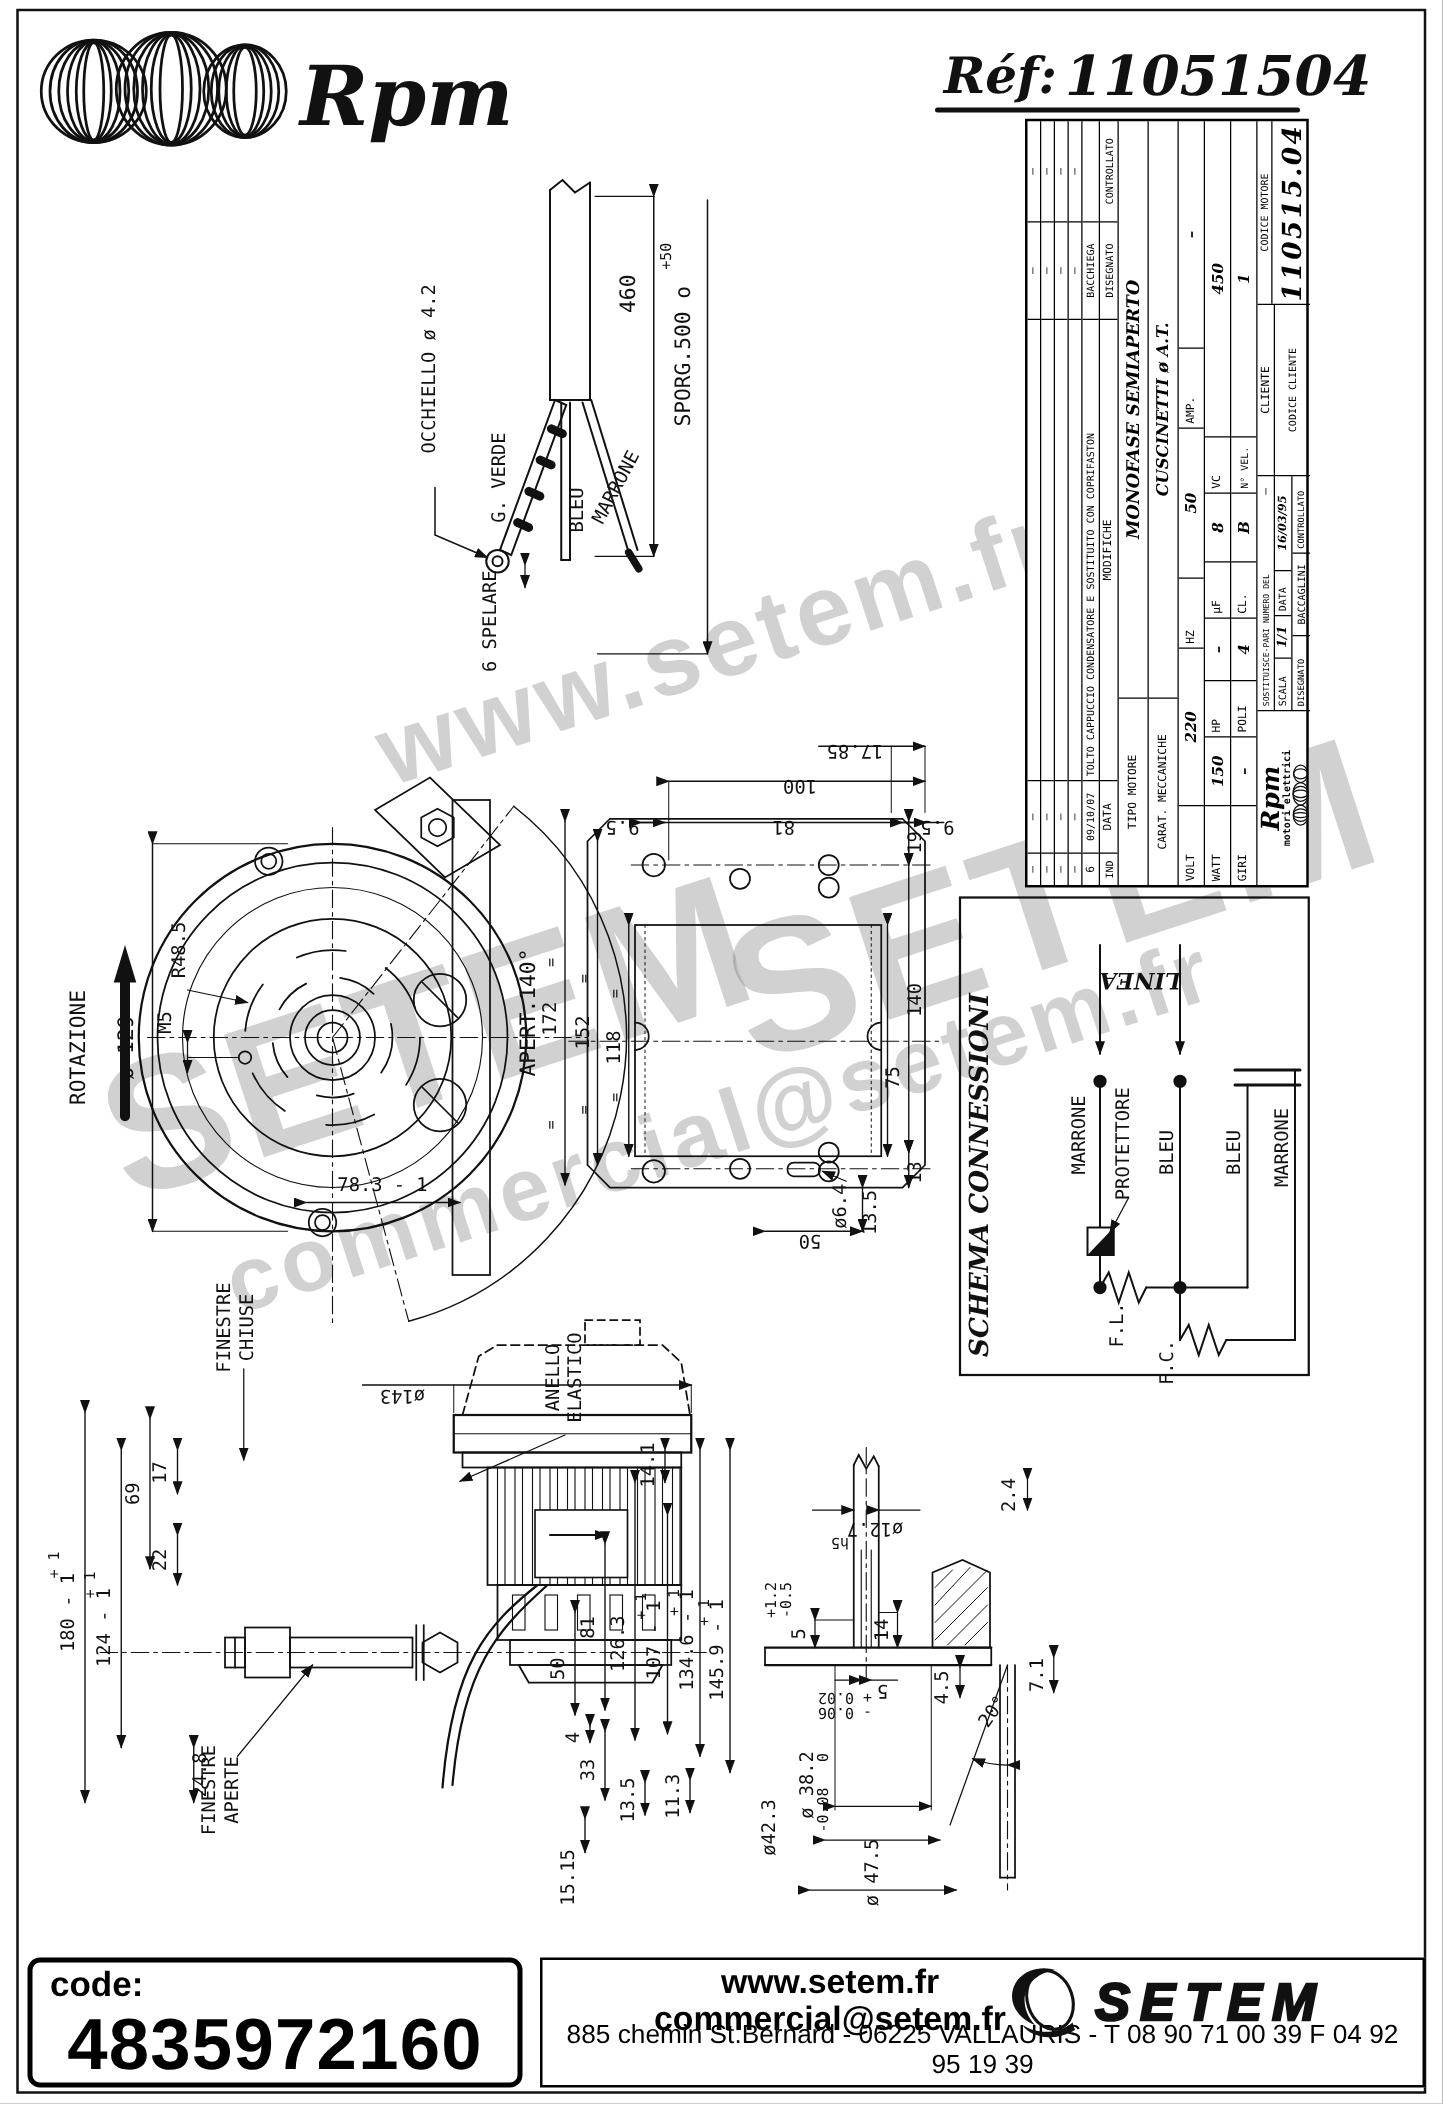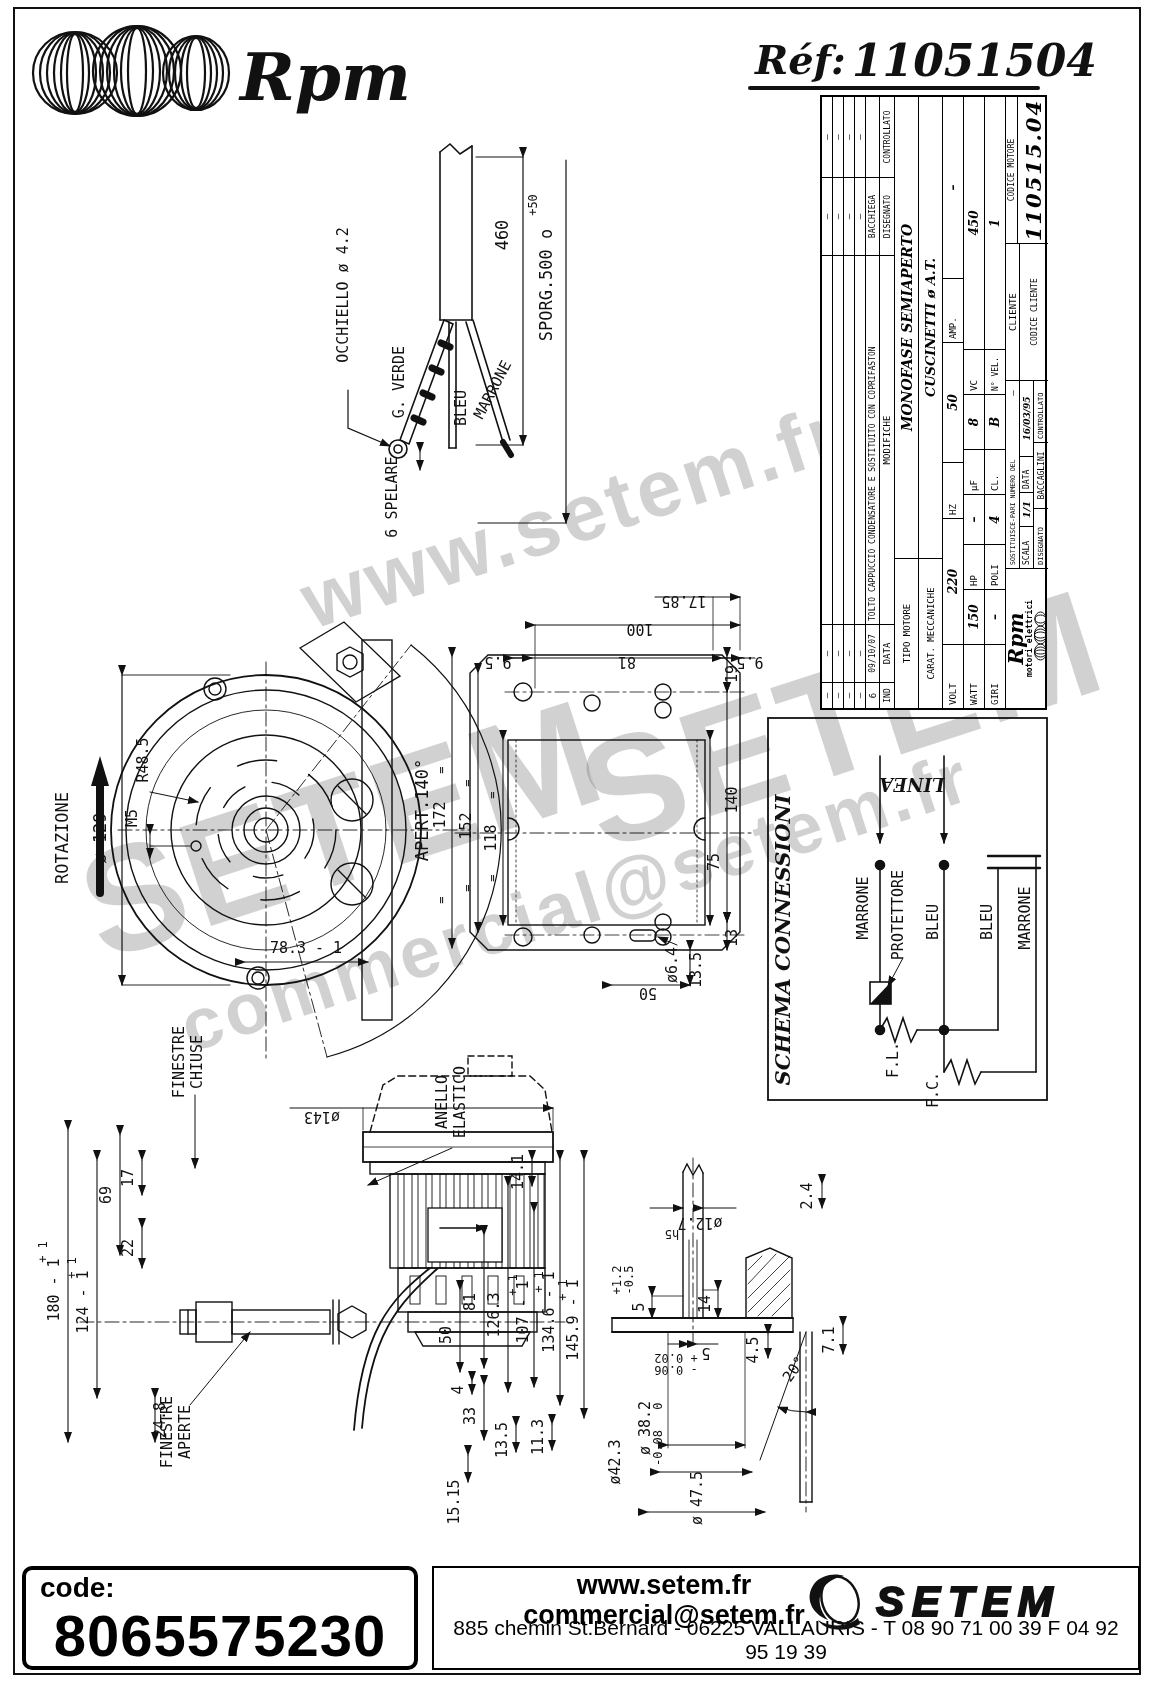--- a/index.html
+++ b/index.html
@@ -585,21 +585,21 @@
         <div style="flex:1;display:flex;flex-direction:column">
           <div class="c" style="height:12px;border-right:none;border-bottom:1px solid #000;font-size:8px">CODICE MOTORE</div>
           <div class="c v" style="flex:1;border-right:none;font-size:21px;letter-spacing:2px">110515.04</div>
         </div>
       </div>
     </div>
   </div>
 
   <div class="codebox">
     <div class="codelabel">code:</div>
-    <div class="codeval">8065575230</div>
+    <div class="codeval">4835972160</div>
   </div>
   <div class="infobox">
     <div class="site">www.setem.fr</div>
     <div class="email">commercial@setem.fr</div>
     <div class="addr">885 chemin St.Bernard  -  06225 VALLAURIS  -  T 08 90 71 00 39   F 04 92 95 19 39</div>
     <svg class="setemlogo" width="330" height="64" viewBox="0 0 330 64">
       <g>
         <path d="M40 6 C16 10 8 32 24 50 C8 44 0 28 10 14 C18 4 32 3 40 6 Z" fill="#111" stroke="none"></path>
         <ellipse cx="36" cy="30" rx="18" ry="24" transform="rotate(-18 36 30)" fill="none" stroke="#111" stroke-width="2.5"></ellipse>
         <path d="M56 54 C40 64 20 60 14 50 C26 58 44 57 54 48 Z" fill="#111" stroke="none"></path>

